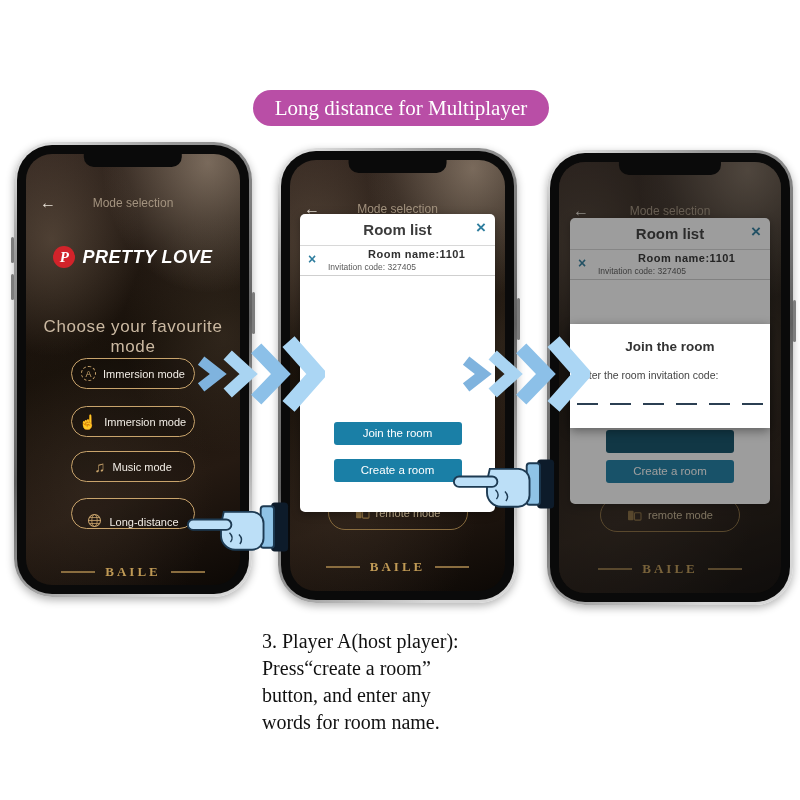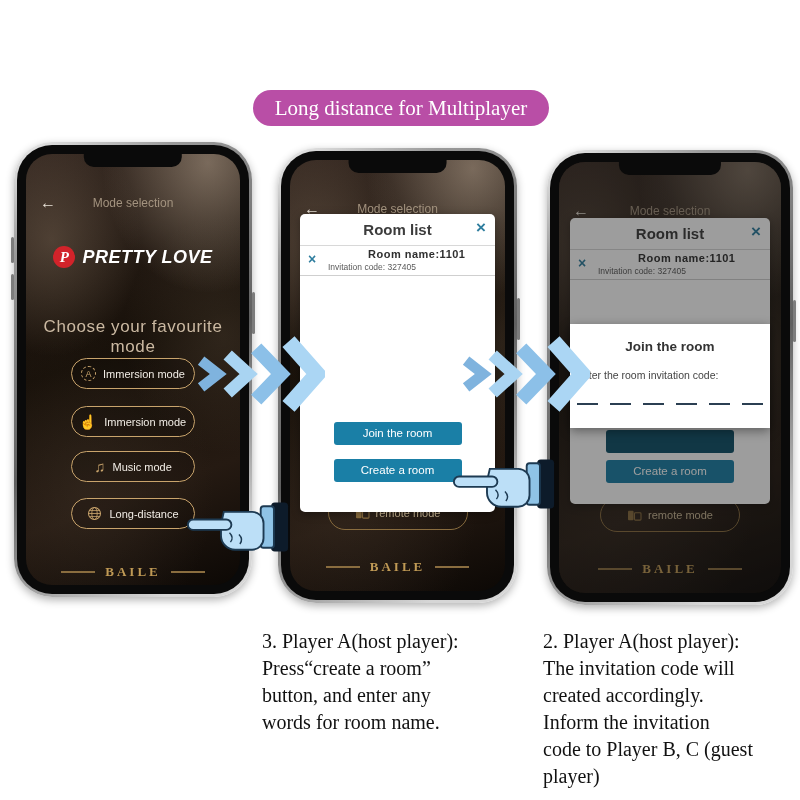--- a/index.html
+++ b/index.html
@@ -128,21 +128,21 @@
           <span>Immersion mode</span>
         </div>
         <div class="mode-btn" style="top:252px;">
           <span class="gold-ic" style="font-size:14px;">☝</span>
           <span>Immersion mode</span>
         </div>
         <div class="mode-btn" style="top:297px;">
           <span class="gold-ic" style="font-size:15px;">♫</span>
           <span>Music mode</span>
         </div>
-        <div class="mode-btn" style="top:344px;">
+        <div class="mode-btn" style="top:344px;align-items:flex-end;">
           <svg width="15" height="15" viewBox="0 0 20 20">
             <circle cx="10" cy="10" r="8" fill="none" stroke="#c9a46c" stroke-width="1.4"></circle>
             <ellipse cx="10" cy="10" rx="3.6" ry="8" fill="none" stroke="#c9a46c" stroke-width="1.1"></ellipse>
             <line x1="2.2" y1="10" x2="17.8" y2="10" stroke="#c9a46c" stroke-width="1.1"></line>
             <line x1="3.4" y1="6" x2="16.6" y2="6" stroke="#c9a46c" stroke-width="1"></line>
             <line x1="3.4" y1="14" x2="16.6" y2="14" stroke="#c9a46c" stroke-width="1"></line>
           </svg>
           <span>Long-distance</span>
         </div>
 
@@ -277,20 +277,14 @@
     <rect x="79" y="8" width="14" height="44" rx="3" fill="#8fc3e6" stroke="#1d3a52" stroke-width="2"></rect>
     <path d="M40 14 h30 a12 12 0 0 1 12 12 v16 a12 12 0 0 1 -12 12 h-18 a15 15 0 0 1 -15 -15 l0 -12 z" fill="#bcdff7" stroke="#1d3a52" stroke-width="2"></path>
     <rect x="2" y="22" width="46" height="11" rx="5.5" fill="#bcdff7" stroke="#1d3a52" stroke-width="2"></rect>
     <path d="M46 36 q5 5 1 10 M56 38 q5 5 1 10" fill="none" stroke="#1d3a52" stroke-width="1.5"></path>
   </svg>
 
   <div class="caption" style="left:262px; top:628px; width:278px;">3. Player A(host player):
 Press“create a room”
 button, and enter any
 words for room name.</div>
-  <div class="caption" style="left:543px; top:628px; width:258px;">2. Player A(host player):
-The invitation code will
-created accordingly.
-Inform the invitation
-code to Player B, C (guest
-player)</div>
 
 </div>
 
 </body></html>

